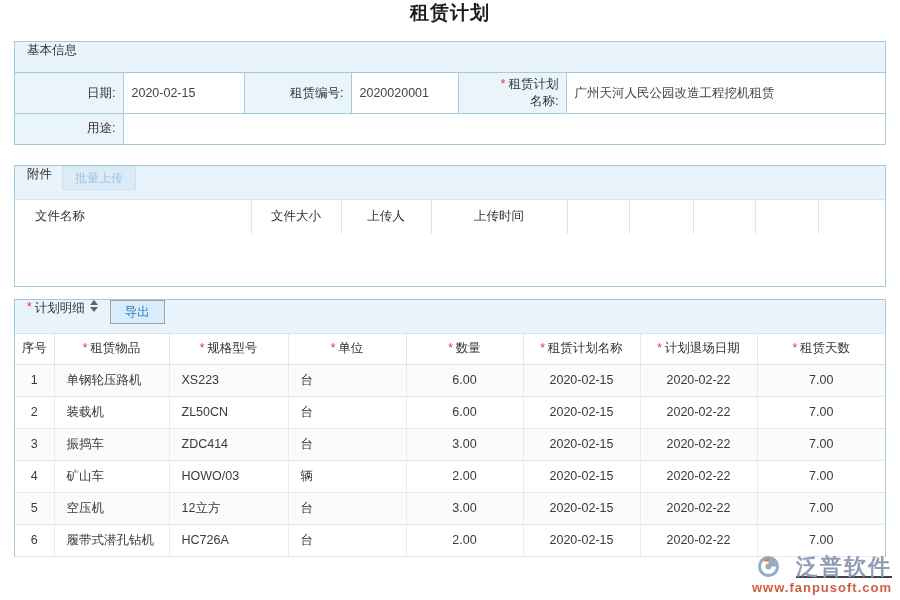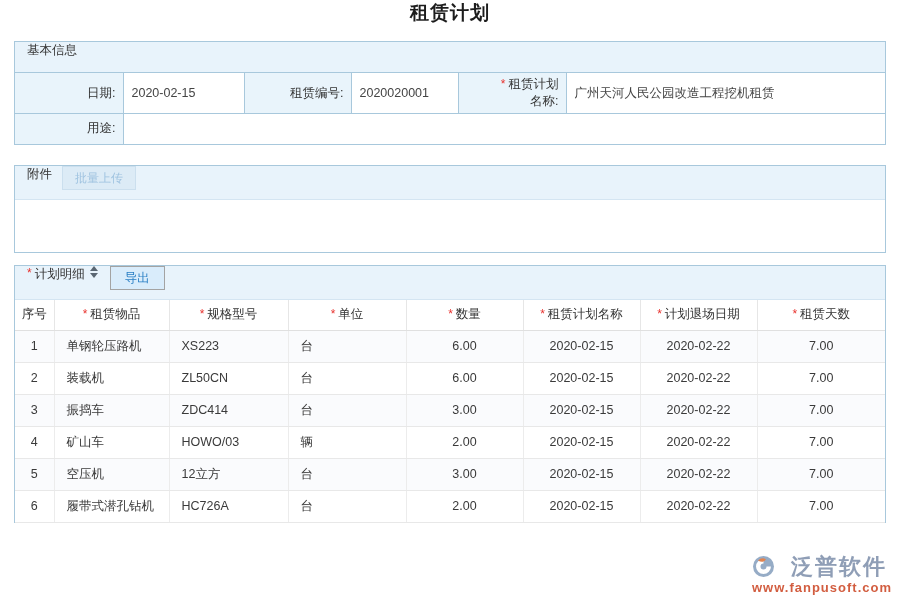--- a/index.html
+++ b/index.html
@@ -53,21 +53,21 @@
   .dt td.l{text-align:left;padding-left:12px;}
   .dt td.c{text-align:center;}
   
   .sort{display:inline-flex;flex-direction:column;gap:2px;margin-left:5px;cursor:pointer;}
   .tri-up{width:0;height:0;border-left:4px solid transparent;border-right:4px solid transparent;
     border-bottom:5px solid #5a6672;}
   .tri-down{width:0;height:0;border-left:4px solid transparent;border-right:4px solid transparent;
     border-top:5px solid #5a6672;}
   
   .wm{position:absolute;right:8px;bottom:5px;opacity:.92;text-align:center;pointer-events:none;}
-  .wm-top{display:flex;align-items:center;justify-content:flex-start;gap:16px;}
+  .wm-top{display:flex;align-items:center;justify-content:flex-end;gap:16px;text-decoration:underline;}
   .wm-brand{font-size:22px;font-weight:700;color:#8696b0;letter-spacing:2px;line-height:1.1;}
   .wm-url{font-size:13px;font-weight:600;color:#cf5030;letter-spacing:1px;margin-top:1px;}
 </style>
 </head>
 <body>
 
 <div class="page">
 
   <h1 class="title">租赁计划</h1>
 
@@ -101,20 +101,46 @@
       </tr>
     </tbody>
       </table>
   </div>
 
   <div class="section sec-attach">
     <div class="bar bar-attach">
       <span>附件</span>
       <span class="btn btn-upload">批量上传</span>
     </div>
+    <table class="at">
+      <colgroup>
+        <col style="width:236px">
+          <col style="width:90px">
+          <col style="width:90px">
+          <col style="width:136px">
+        <col style="width:62px">
+          <col style="width:64px">
+          <col style="width:62px">
+          <col style="width:63px">
+          <col style="width:67px">
+      </colgroup>
+      <tbody>
+          <tr>
+        <th class="c0">文件名称</th>
+        <th>文件大小</th>
+        <th>上传人</th>
+        <th>上传时间</th>
+        <th></th>
+        <th></th>
+        <th></th>
+        <th></th>
+        <th></th>
+      </tr>
+    </tbody>
+      </table>
     <div class="attach-body"></div>
   </div>
 
   <div class="section sec-detail">
     <div class="bar bar-detail">
       <span class="req">*</span>
       <span>计划明细</span>
       <span class="sort">
         <span class="tri-up"></span>
         <span class="tri-down"></span>

